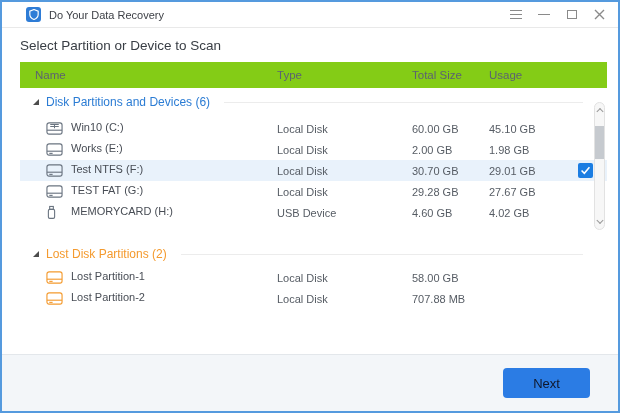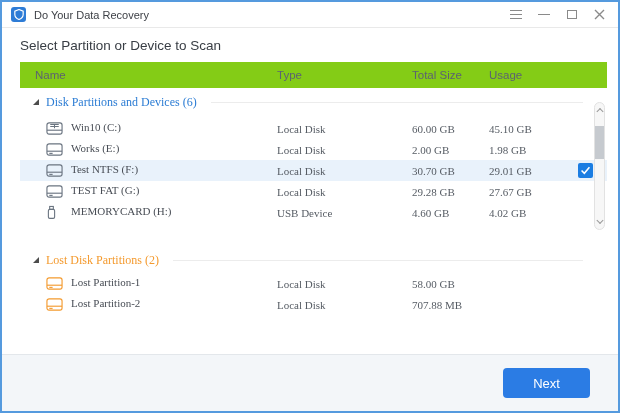--- a/index.html
+++ b/index.html
@@ -4,44 +4,44 @@
 <style>
   * { margin:0; padding:0; box-sizing:border-box; }
   html,body { width:620px; height:413px; font-family:"Liberation Sans", sans-serif; }
   .window {
     position:relative; width:620px; height:413px; background:#fff;
     border:2px solid #559ade; overflow:hidden;
   }
   
   .titlebar {
     position:absolute; top:0; left:0; right:0; height:26px;
-    display:flex; align-items:center; padding-left:9px;
+    display:flex; align-items:center; padding-left:24px;
     border-bottom:1px solid #e9e9e9; background:#fff;
   }
   .app-logo {
     width:15px; height:15px; border-radius:3px; background:#2e7cd6;
     display:flex; align-items:center; justify-content:center; flex:0 0 auto;
   }
   .app-title { font-size:11px; color:#3e4147; margin-left:8px; }
   .win-controls { margin-left:auto; display:flex; align-items:center; gap:15px; padding-right:12px; }
   .wc { width:13px; height:13px; display:flex; flex-direction:column; justify-content:center; align-items:center; cursor:default; }
   .wc .bar { width:12px; height:1.5px; background:#8a8a8a; }
   .wc-menu .bar + .bar { margin-top:2.5px; }
   .wc-max .box { width:10px; height:9px; border:1.5px solid #8a8a8a; }
   
   .heading { position:absolute; top:36px; left:18px; font-size:13.5px; color:#383d44; }
   
   .table { position:absolute; top:60px; left:18px; width:587px; }
   .grid-row { display:grid; grid-template-columns:257px 135px 77px 89px 1fr; align-items:center; }
   .thead { height:26px; background:#84cc16; color:#5c6370; font-size:11.5px; }
   .thead .cell-name { padding-left:15px; }
-  .list { position:relative;font-family:Liberation Serif, serif; }
+  .list { position:relative; }
   .section-header { display:flex; align-items:center; height:20px; padding-left:12px; }
   .sh1 { margin-top:4px; margin-bottom:6px; }
-  .sh2 { margin-top:27px; margin-bottom:3px; }
+  .sh2 { margin-top:21px; margin-bottom:3px; }
   .section-label { font-size:12px; margin-left:6px; white-space:nowrap; }
   .section-line { flex:1 1 auto; border-top:1px solid #ececec; margin-left:14px; margin-right:24px; height:0; }
   .arrow-icon { display:flex; align-items:center; }
   .row { height:21px; font-size:11px; color:#565c64; cursor:default; }
   .row .cell-name { display:flex; align-items:flex-start; padding-left:26px; color:#484d55; }
   .row .row-icon { width:18px; display:flex; align-items:center; flex:0 0 auto; }
   .row .row-label { margin-left:7px; white-space:nowrap; }
   .row.selected { background:#e9f2fb; }
   .cell-check { display:flex; justify-content:flex-start; }
   .checkbox {
@@ -63,21 +63,21 @@
     position:absolute; left:0; right:0; bottom:0; height:57px;
     background:#f3f6f9; border-top:1px solid #e3e7eb;
   }
   .import-btn {
     position:absolute; left:28px; top:8px; display:flex; flex-direction:column;
     align-items:center; cursor:default;
   }
   .import-label { font-size:11px; color:#2e7cd6; margin-top:2px; }
   .next-btn {
     position:absolute; right:28px; top:13px; width:87px; height:30px;
-    background:#2b7ce4; border:none; border-radius:4px; color:#ffffff;
+    background:#2b7ce4; border:none; border-radius:4px; color:#0f172a;
     font-size:13px; font-family:"Liberation Sans", sans-serif; cursor:default;
     display:flex; align-items:center; justify-content:center;
   }
 </style>
 </head>
 <body>
 
 <div class="window">
 
   <div class="titlebar">

